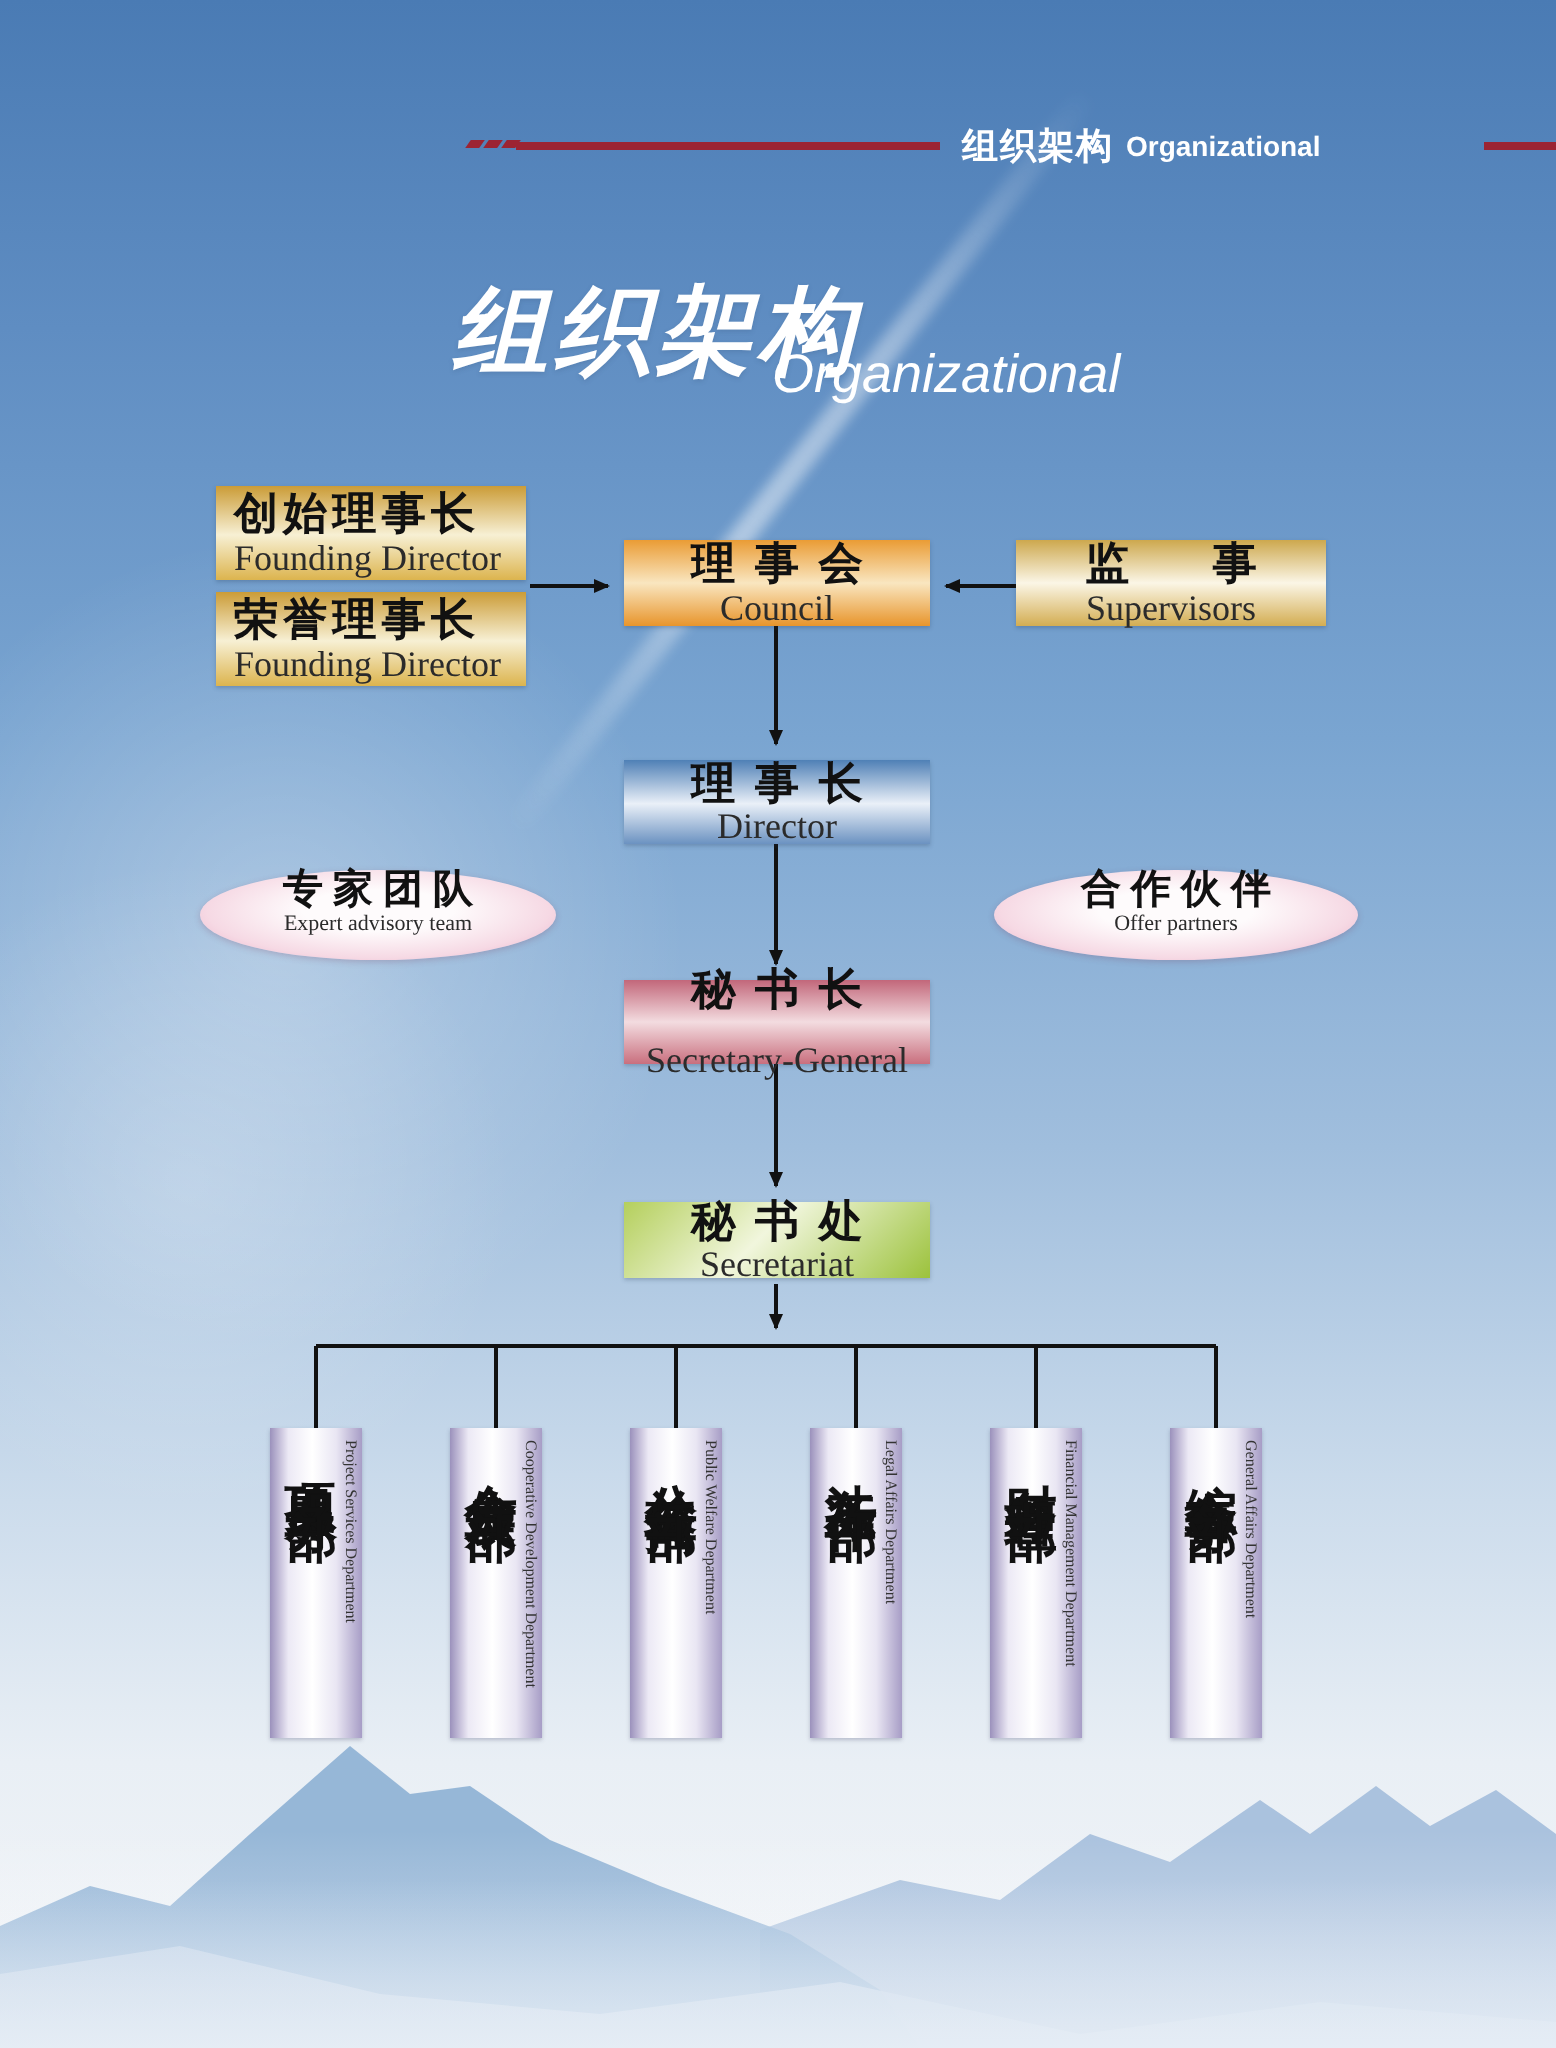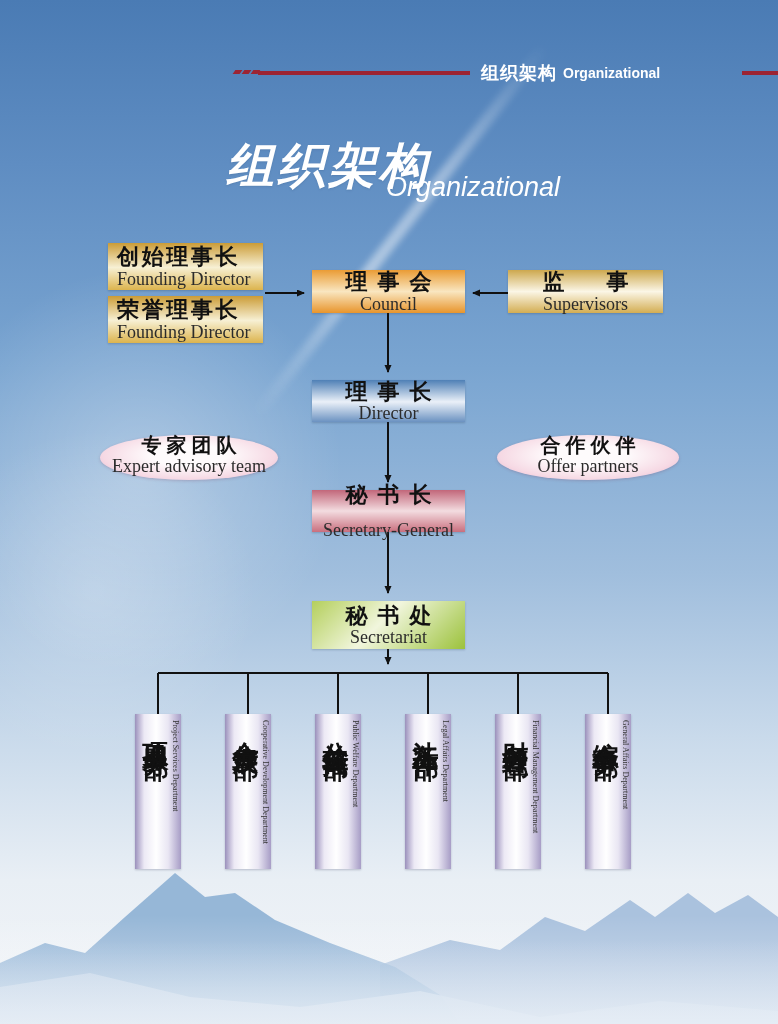--- a/index.html
+++ b/index.html
@@ -46,32 +46,32 @@
   .blue   { background:linear-gradient(180deg,#4f80b6 0%, #eaf0f8 52%, #6b92c1 100%); }
   .rose   { background:linear-gradient(180deg,#c2677a 0%, #f3dce0 50%, #c96f7e 100%);gap:14px; }
   .green  { background:linear-gradient(135deg,#b4cf5c 0%, #f1f6dd 45%, #9cc23c 100%); }
 
   .n-founding  { left:108px; top:243px; width:155px; height:47px; align-items:flex-start; padding-left:9px; }
   .n-honorary  { left:108px; top:296px; width:155px; height:47px; align-items:flex-start; padding-left:9px;justify-content:center; }
   .n-council   { left:312px; top:270px; width:153px; height:43px; }
   .n-superv    { left:508px; top:270px; width:155px; height:43px; }
   .n-director  { left:312px; top:380px; width:153px; height:42px; }
   .n-secgen    { left:312px; top:490px; width:153px; height:42px; }
-  .n-secretariat { left:312px; top:601px; width:153px; height:48px; }
+  .n-secretariat { left:312px; top:601px; width:153px; height:38px; }
   .sp-05 { letter-spacing:.45em; margin-right:-.45em; }
   .sp-2  { letter-spacing:1.9em; margin-right:-1.9em; }
 
   
   .ellipse { position:absolute; border-radius:50%; display:flex; flex-direction:column; align-items:center; justify-content:flex-start;
              background:radial-gradient(ellipse at 50% 45%, #fefbfc 30%, #f6d9e4 68%, #e8a9c4 96%);
              box-shadow:0 1px 3px rgba(120,60,90,.25); }
   .e-expert   { left:100px; top:435px; width:178px; height:45px; }
   .e-partners { left:497px; top:435px; width:182px; height:45px; }
   .ellipse .node-zh { font-size:20px; letter-spacing:.25em; margin-right:-.25em; }
-  .ellipse .node-en { font-size:18px; }
+  .ellipse .node-en { font-size:11px; }
 
   
   svg.wires { position:absolute; left:0; top:0; width:778px; height:1024px; pointer-events:none; }
 
   
   .dept { position:absolute; top:714px; width:46px; height:155px;
           background:linear-gradient(90deg,#9b91bc 0%, #ece9f5 20%, #ffffff 46%, #e9e6f3 72%, #a79dc6 100%);
           box-shadow:0 1px 2px rgba(40,40,80,.25); }
   .dept-zh { position:absolute; left:3px; top:7px; writing-mode:vertical-rl; text-orientation:upright;
              font-family:"Liberation Serif", serif; font-weight:bold; color:#111; font-size:26px; letter-spacing:3px; }

